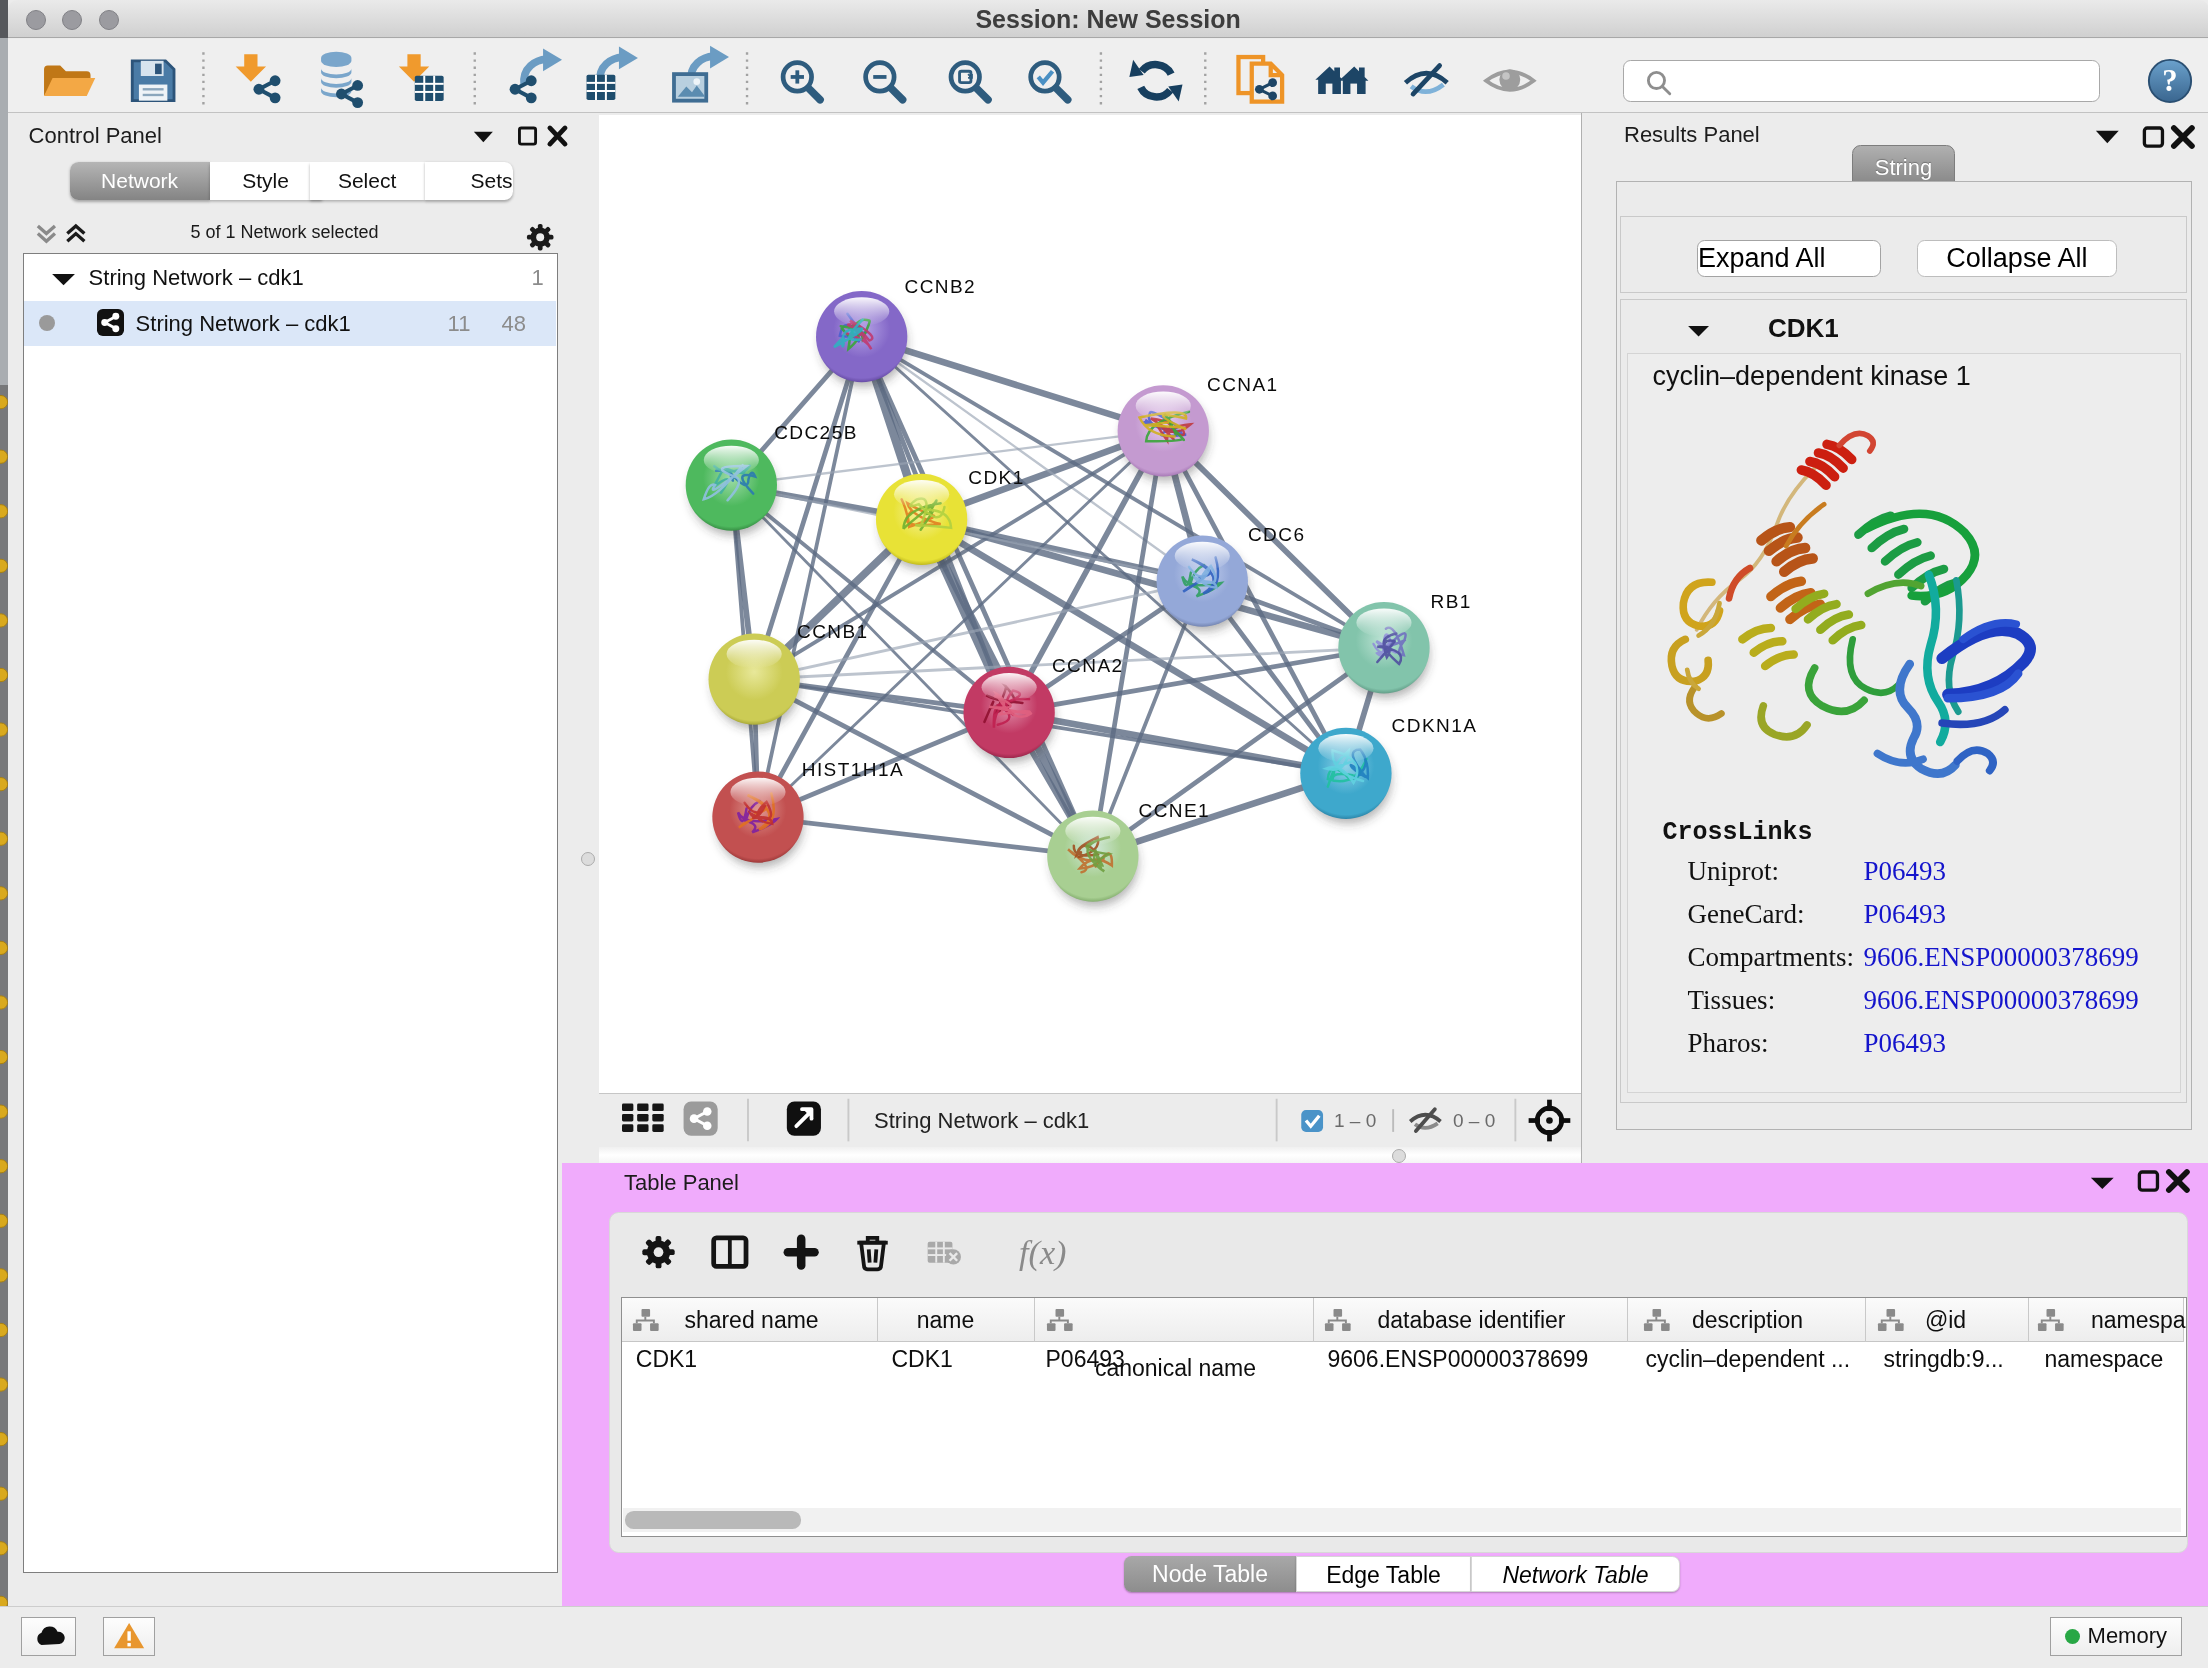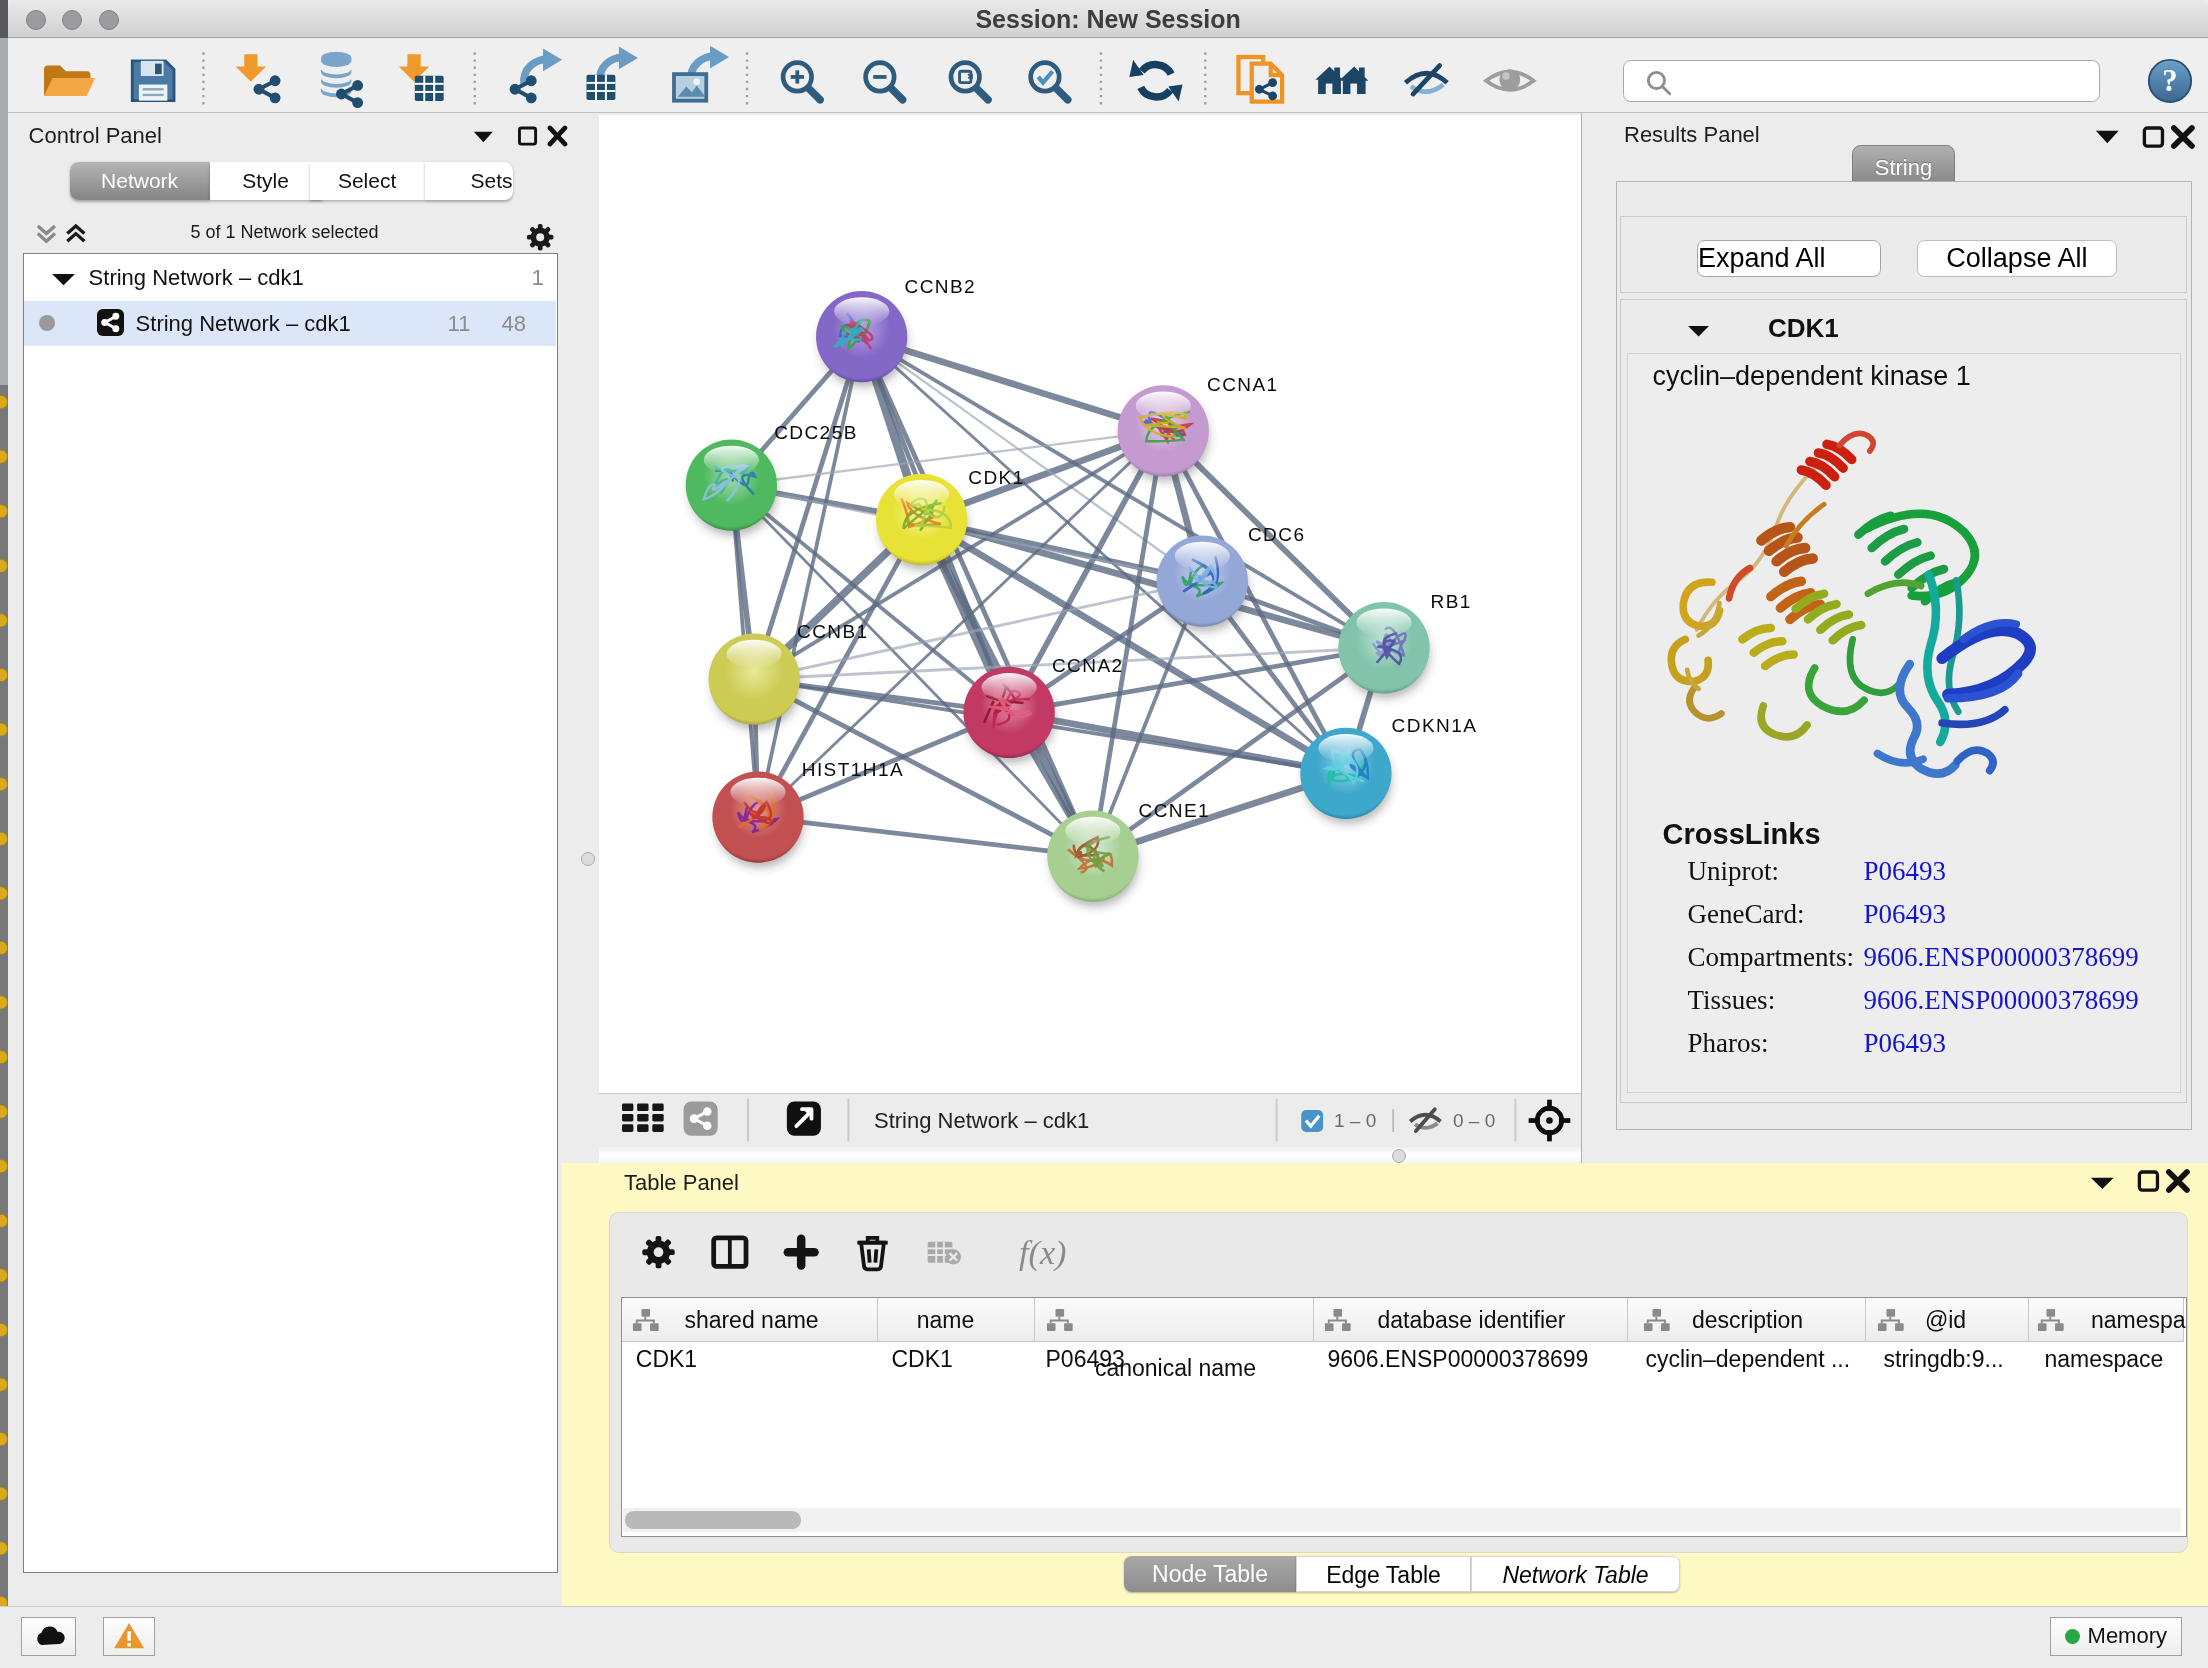--- a/index.html
+++ b/index.html
@@ -35,21 +35,21 @@
 
 #canvas { left:599px; top:115px; width:982px; height:978px; background:#fff; }
 #netbar { left:599px; top:1093px; width:982px; height:54px; background:#ececec;
   border-top:1px solid #c6c6c6; }
 #splitstrip { left:599px; top:1147px; width:1609px; height:16px;
   background:linear-gradient(#f0f0f0,#ffffff 50%,#f5f5f5); }
 
 #rpanel { left:1581px; top:113px; width:628px; height:1052px; background:#ececec;
   border-left:1.9px solid #b0b0b0; }
 
-#tpanel { left:562px; top:1163px; width:1646px; height:443px; background:#fef9c3; }
+#tpanel { left:562px; top:1163px; width:1646px; height:443px; background:#f0abfc; }
 #tcontainer { position:absolute; left:47px; top:49px; width:1579px; height:341px;
   background:#e9e9e9; border:1px solid #d8d8d8; border-radius:9.5px; }
 #tablebox { position:absolute; left:10.5px; top:84px; width:1566px; height:240px;
   background:#fff; border:1.9px solid #8f8f8f; overflow:hidden; }
 .hcell { position:absolute; top:0; height:44px; border-right:1px solid #c9c9c9;
   font-size:23px; color:#0e0e0e; text-align:center; line-height:44px; }
 .dcell { position:absolute; top:45px; height:34px; font-size:23px; color:#0e0e0e;
   line-height:32px; }
 
 #statusbar { left:0px; top:1606px; width:2208px; height:62px; background:#ececec;
@@ -725,21 +725,21 @@
               <path d="M336 362 q56 0 74 -26" stroke="#2a52d2" stroke-width="9"></path>
               <path d="M330 388 q44 6 66 -14" stroke="#2546b8" stroke-width="8"></path>
               <path d="M296 326 q-20 28 -2 46 q16 16 6 32 q-10 20 8 32 q22 12 36 -4" stroke="#3f77cc" stroke-width="9"></path>
               <path d="M346 428 q16 -18 32 -8 q10 8 2 18" stroke="#2f63c4" stroke-width="8"></path>
               <path d="M252 252 q30 -18 56 -8" stroke="#52a432" stroke-width="7"></path>
               <path d="M206 158 q-26 18 -40 44" stroke="#c87c20" stroke-width="5"></path>
               <path d="M352 300 q30 -22 56 -16" stroke="#2a52d2" stroke-width="8"></path>
               <path d="M262 420 q24 16 48 6" stroke="#3f77cc" stroke-width="8"></path>
             </g>
           </svg>
-        <div style="position:absolute;left:35px;top:464px;font-family:Liberation Sans, sans-serif;font-size:29px;font-weight:bold;color:#111;">CrossLinks</div>
+        <div style="position:absolute;left:35px;top:464px;font-family:Liberation Mono, monospace;font-size:25px;font-weight:bold;color:#111;">CrossLinks</div>
         <div style="position:absolute;left:60px;top:496px;font-family:'Liberation Serif',serif;font-size:27px;color:#111;line-height:43px;">
           Uniprot:<br>GeneCard:<br>Compartments:<br>Tissues:<br>Pharos:
         </div>
         <div style="position:absolute;left:236px;top:496px;font-family:'Liberation Serif',serif;font-size:27px;line-height:43px;">
           <a class="xlink">P06493</a><br><a class="xlink">P06493</a><br><a class="xlink">9606.ENSP00000378699</a><br><a class="xlink">9606.ENSP00000378699</a><br><a class="xlink">P06493</a>
         </div>
       </div>
     </div>
   </div>
 </div>

